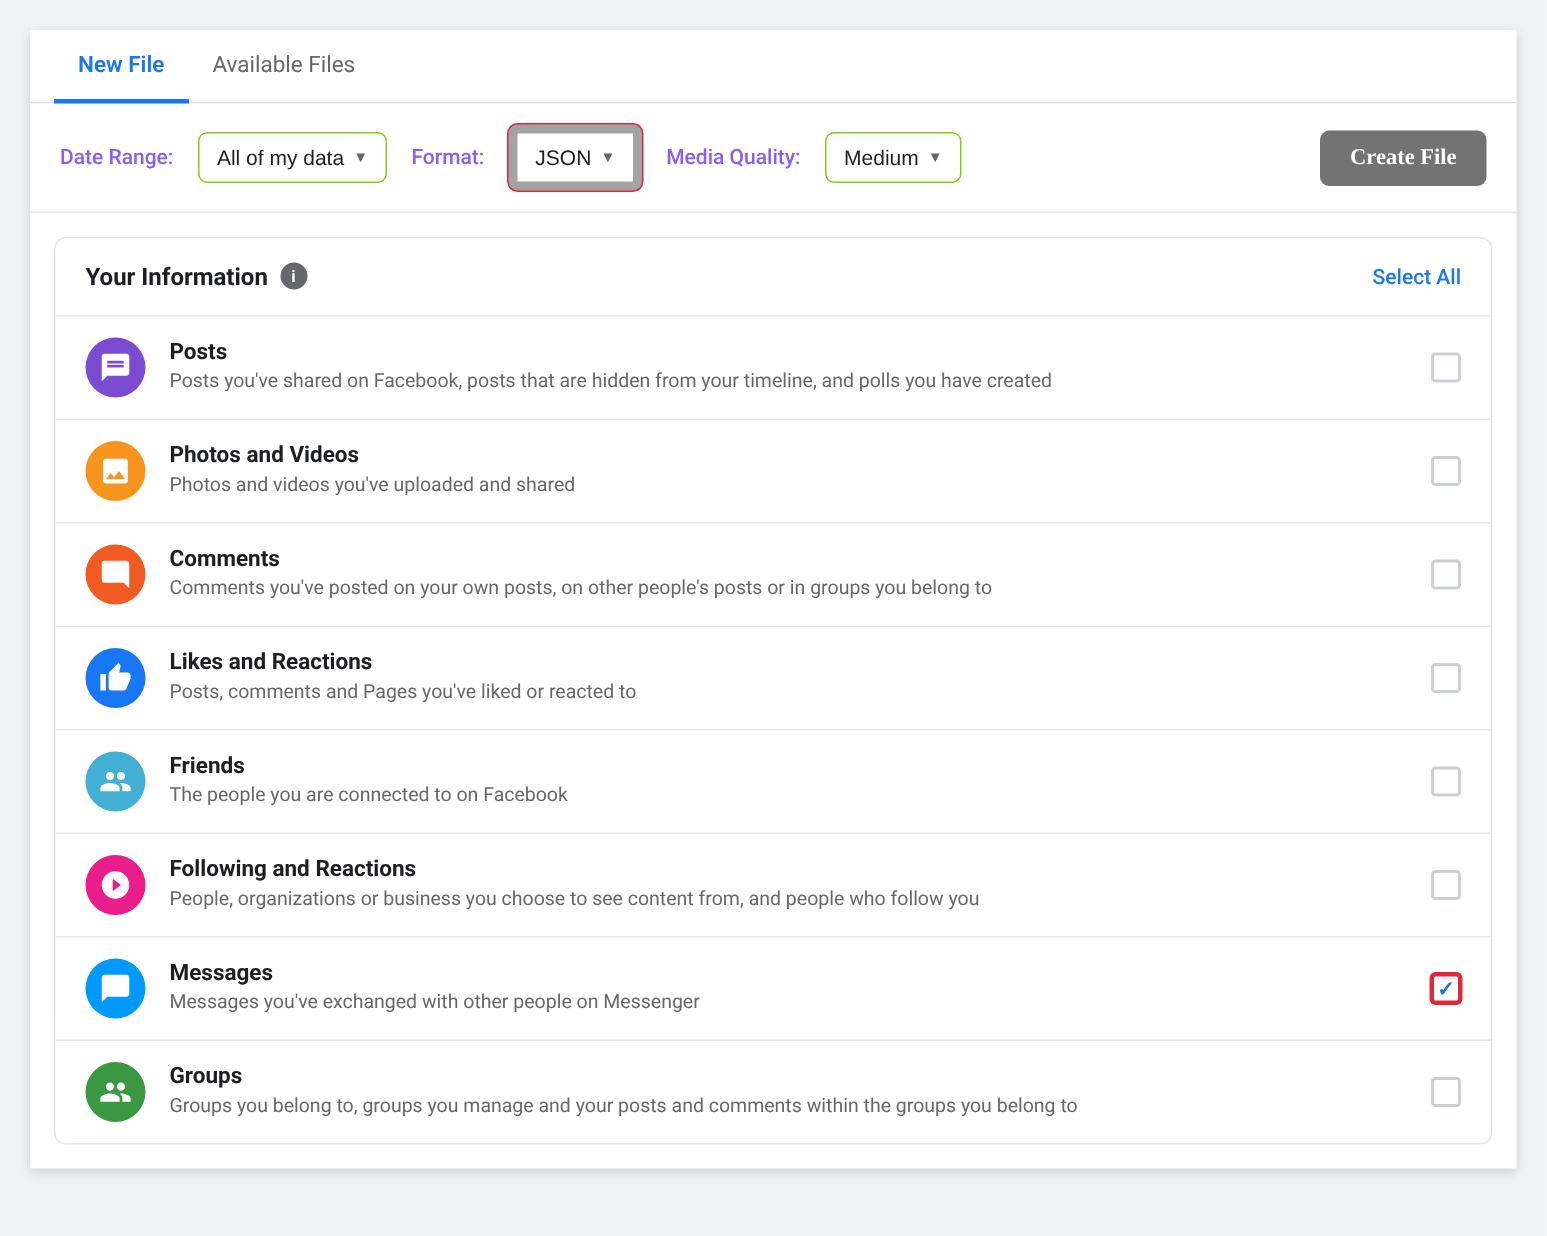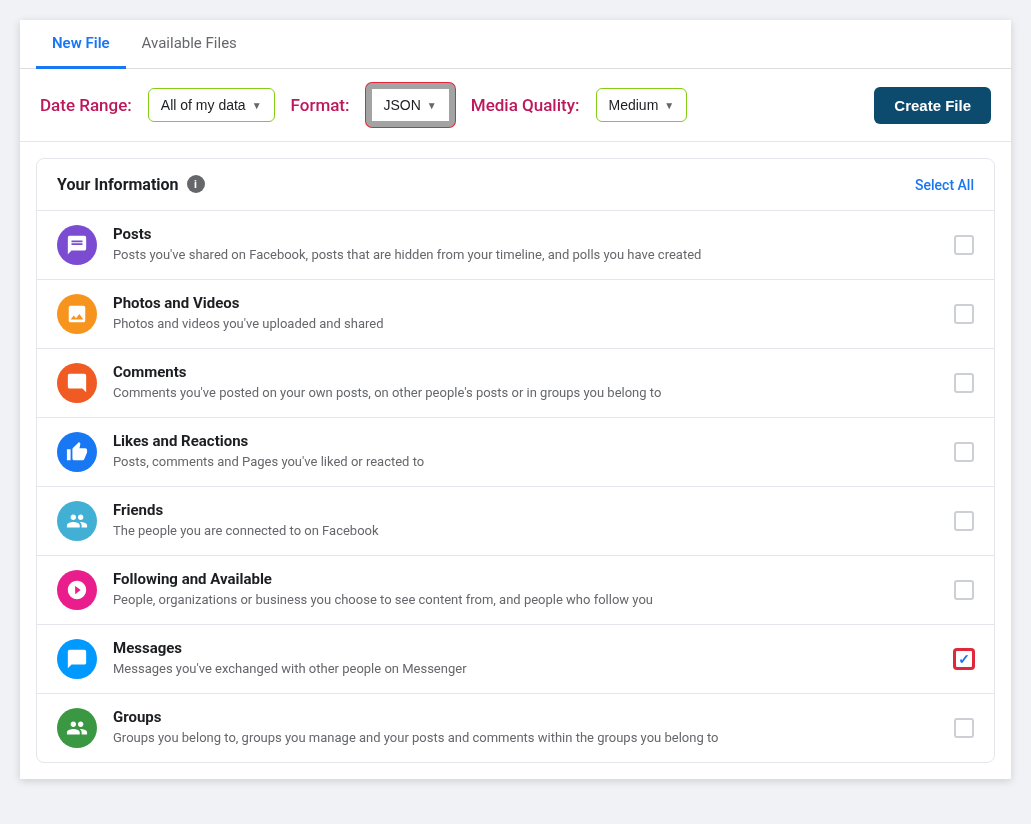--- a/index.html
+++ b/index.html
@@ -42,22 +42,22 @@
     
     .toolbar {
       display: flex;
       align-items: center;
       padding: 14px 20px;
       background: #fff;
       border-bottom: 1px solid #e4e6eb;
       gap: 16px;
     }
     .toolbar-label {
-      font-size: 17px;
-      color: #be185d;
+      font-size: 14px;
+      color: #8b5cf6;
       font-weight: 500;
     }
     .dropdown-btn {
       display: flex;
       align-items: center;
       gap: 6px;
       padding: 8px 12px;
       border: 1px solid #84cc16;
       border-radius: 6px;
       background: #fff;
@@ -70,27 +70,28 @@
       font-size: 10px;
       color: #65676b;
     }
     .dropdown-btn.highlighted {
       border: 6px solid #a3a3a3;
       box-shadow: 0 0 0 1px #e0283c;
     }
     .create-file-btn {
       margin-left: auto;
       padding: 10px 20px;
-      background: #0c4a6e;
+      background: #737373;
       color: #fff;
       border: none;
       border-radius: 6px;
       font-size: 15px;
       font-weight: 600;
       cursor: pointer;
+      font-family: Liberation Serif, serif;
     }
     
     .info-section {
       background: #fff;
       margin: 16px;
       border-radius: 8px;
       border: 1px solid #e4e6eb;
     }
     .info-header {
       display: flex;
@@ -302,21 +303,21 @@
       <div class="checkbox"></div>
     </div>
 
     <div class="data-row">
       <div class="row-icon icon-pink">
         <svg class="icon-svg" viewBox="0 0 24 24">
             <path d="M12 2C6.48 2 2 6.48 2 12s4.48 10 10 10 10-4.48 10-10S17.52 2 12 2zm-2 14.5v-9l6 4.5-6 4.5z"></path>
           </svg>
       </div>
       <div class="row-content">
-        <div class="row-title">Following and Available</div>
+        <div class="row-title">Following and Reactions</div>
         <div class="row-desc">People, organizations or business you choose to see content from, and people who follow you</div>
       </div>
       <div class="checkbox"></div>
     </div>
 
     <div class="data-row">
       <div class="row-icon icon-messenger">
         <svg class="icon-svg" viewBox="0 0 24 24">
             <path d="M20 2H4c-1.1 0-2 .9-2 2v18l4-4h14c1.1 0 2-.9 2-2V4c0-1.1-.9-2-2-2z"></path>
           </svg>

